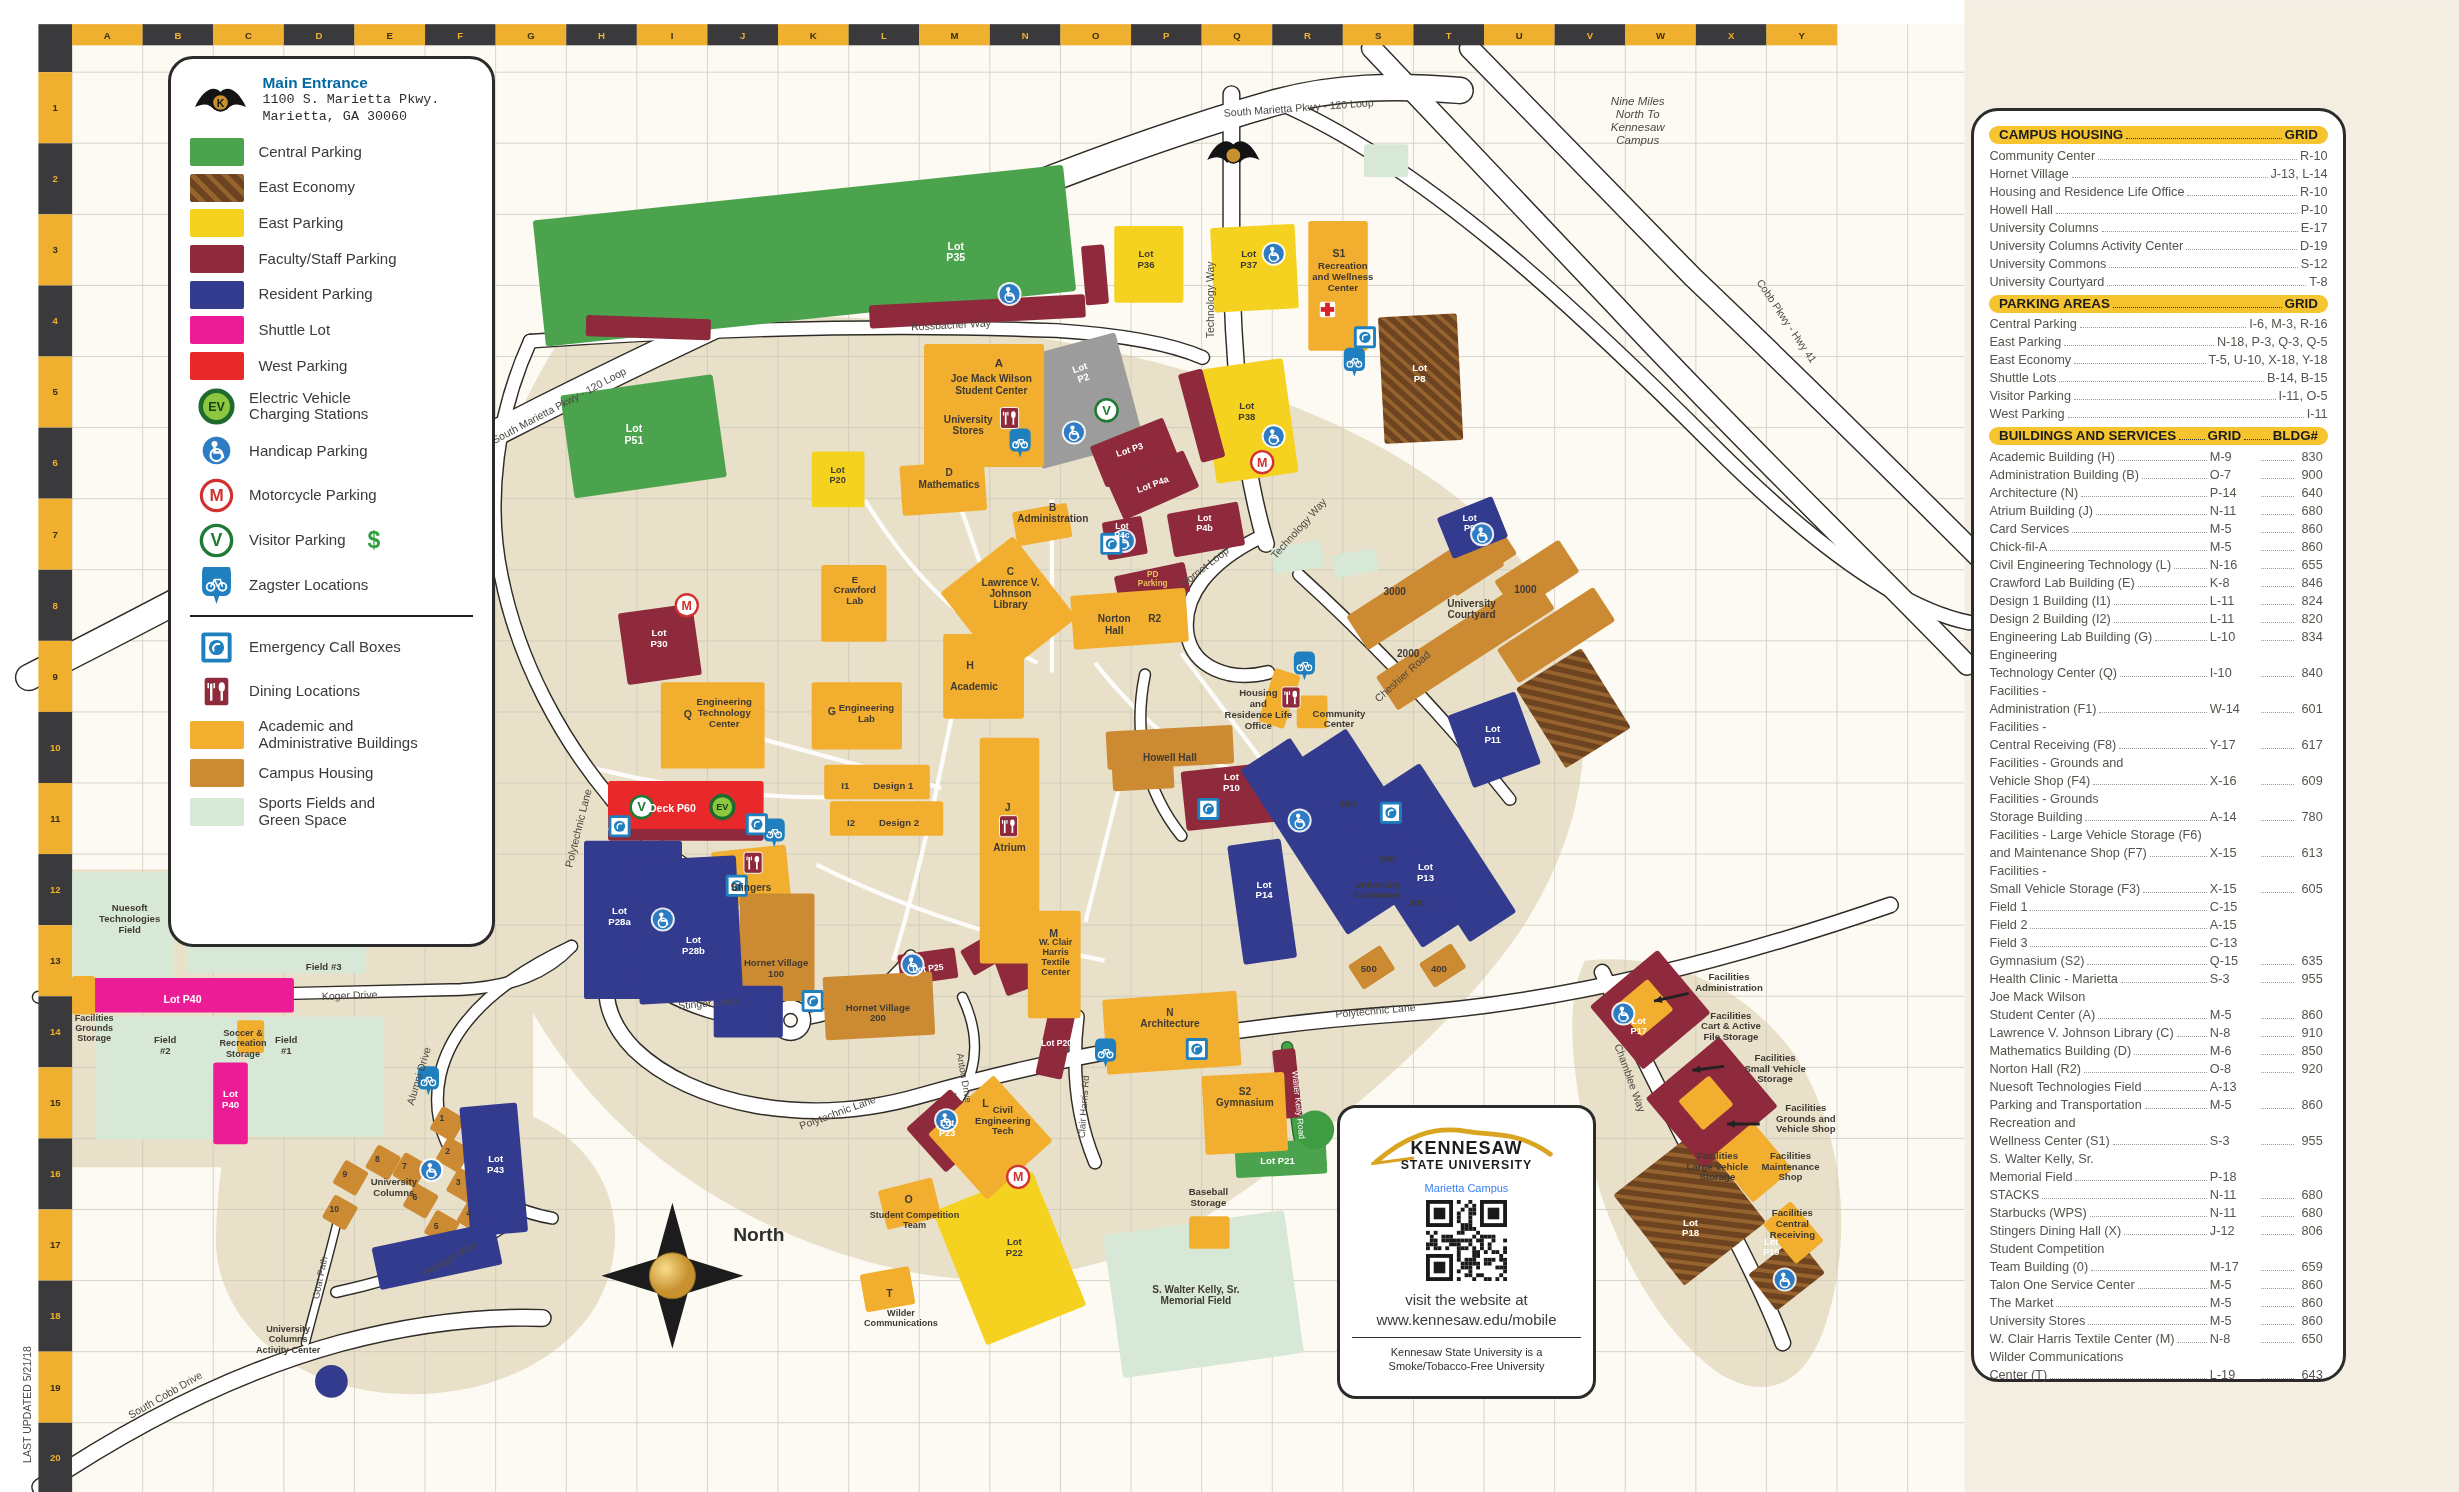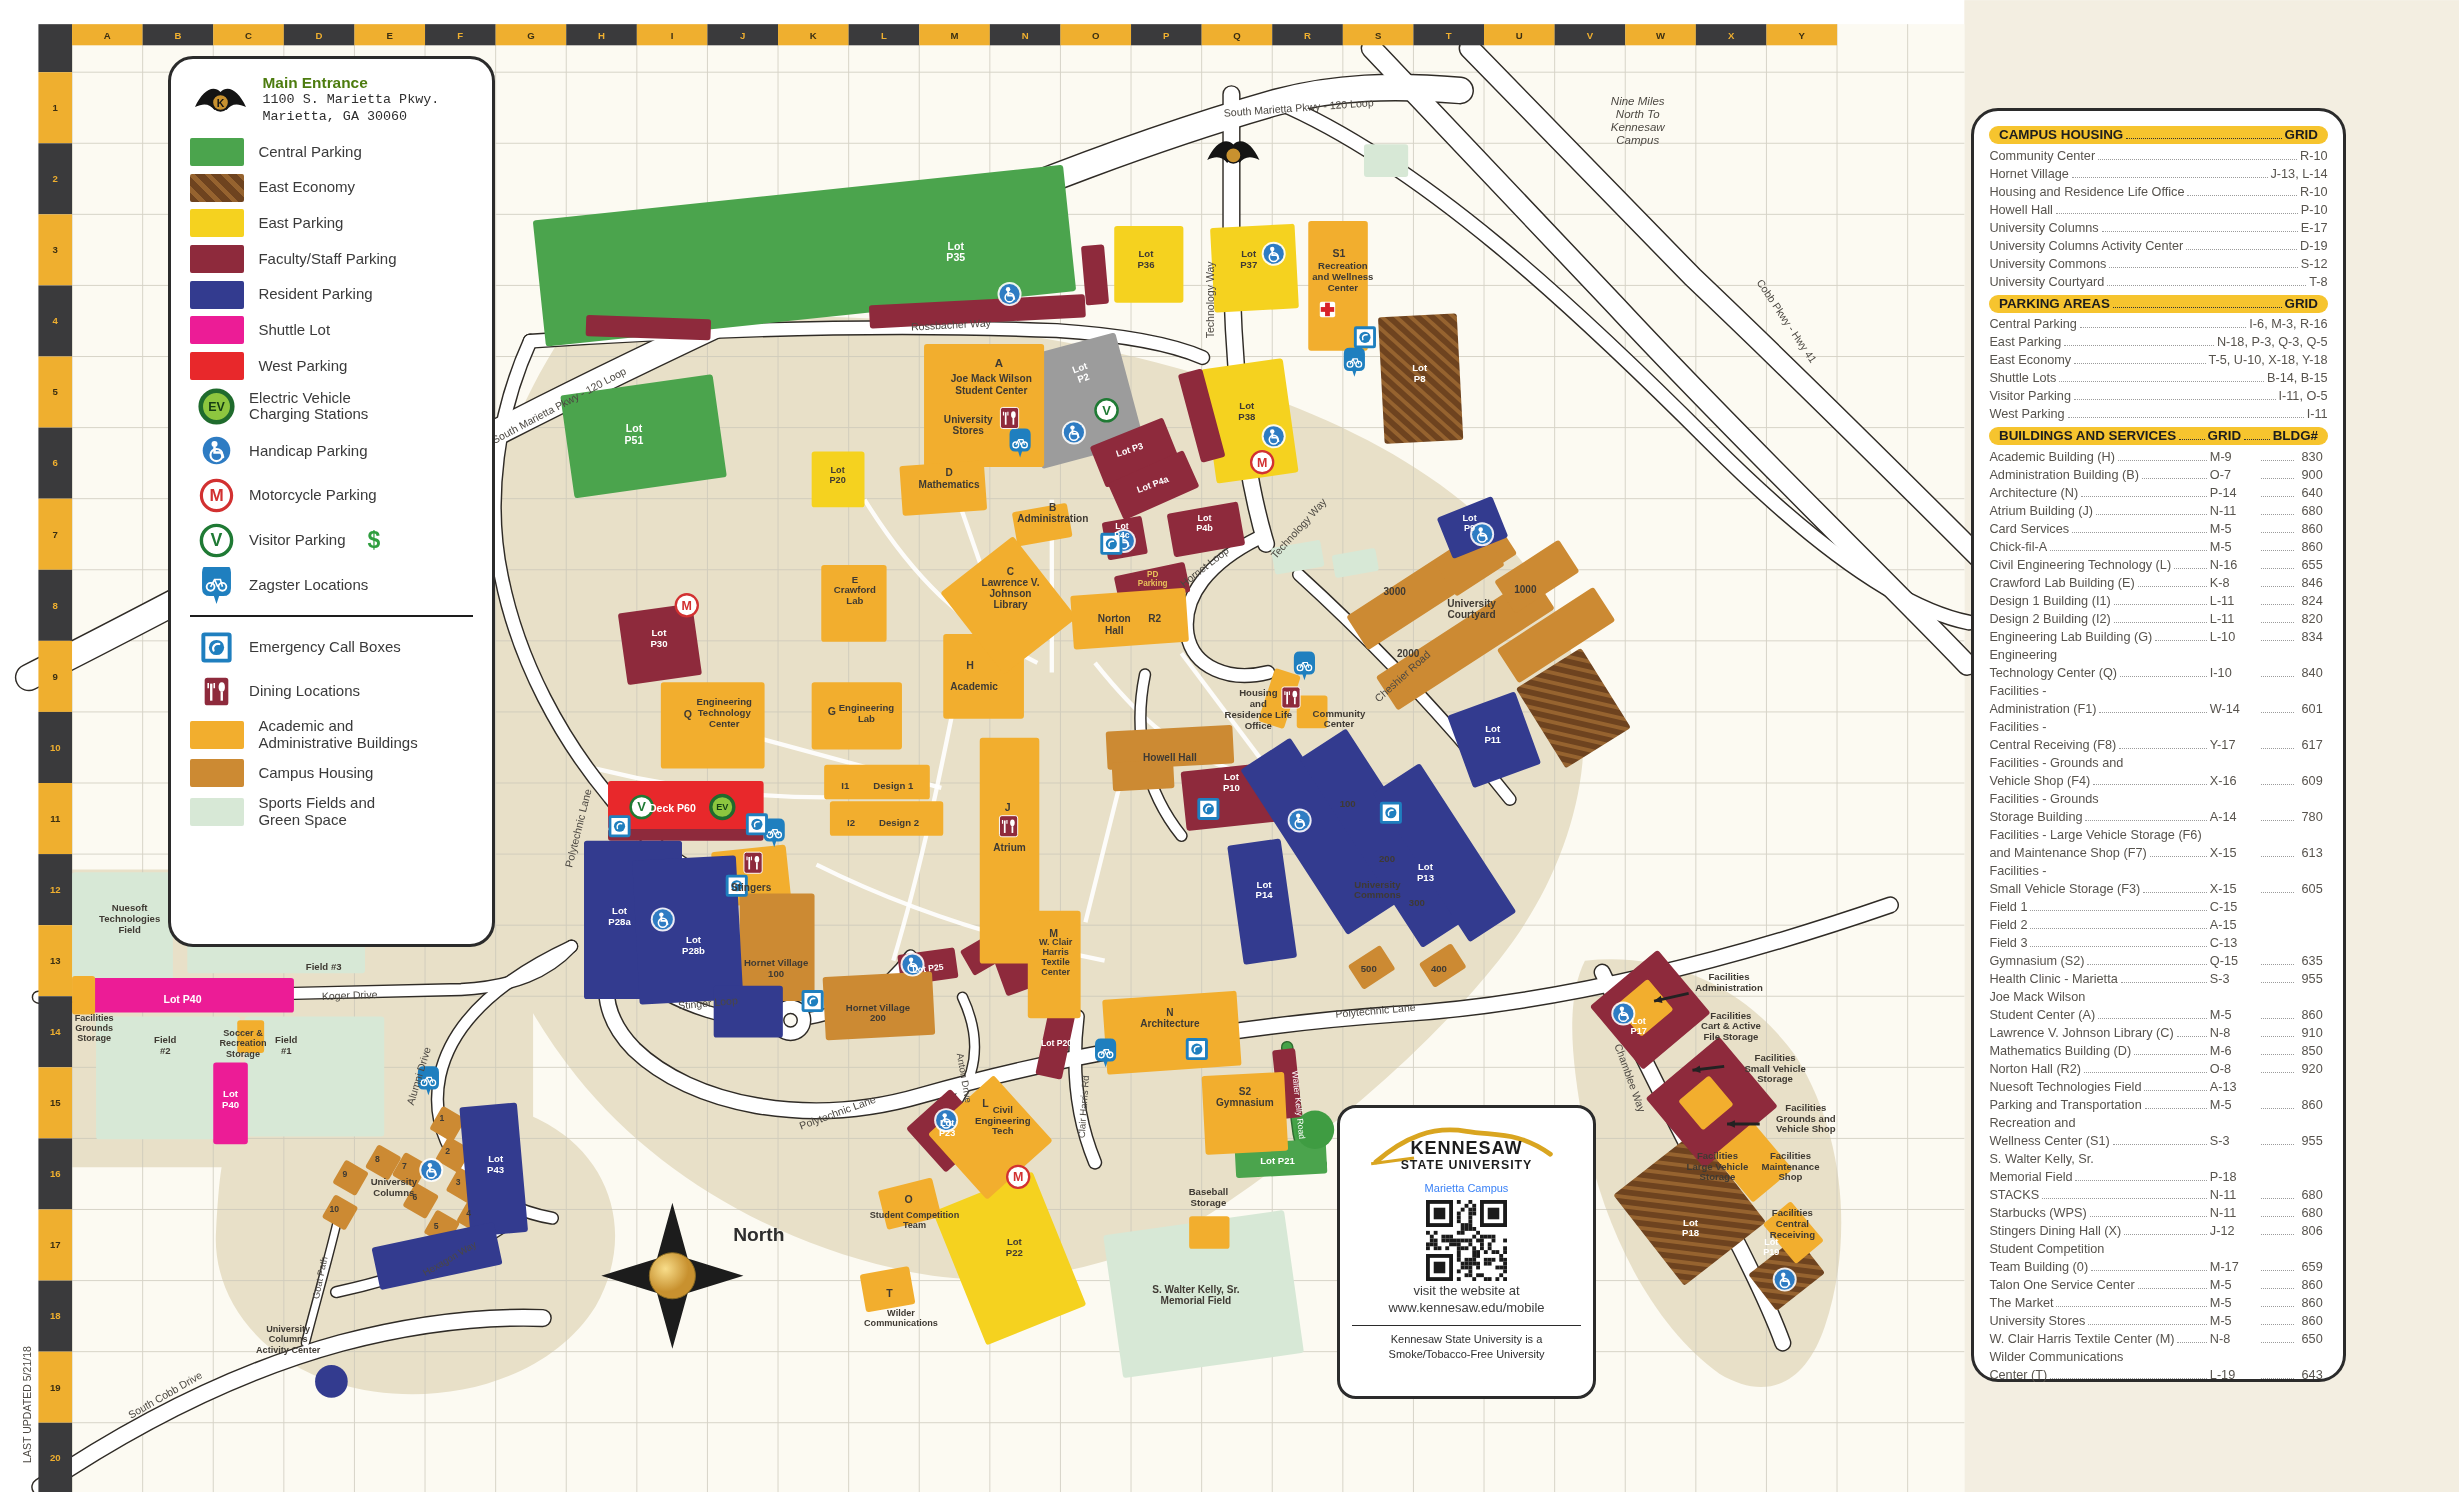--- a/index.html
+++ b/index.html
@@ -3,21 +3,21 @@
 <meta charset="utf-8">
 <style>
   html,body{margin:0;padding:0;background:#fff;}
   .stage{position:relative;width:2459px;height:1493px;overflow:hidden;background:#fff;
          font-family:"Liberation Sans",sans-serif;}
   svg text{font-family:"Liberation Sans",sans-serif;}
   .box{position:absolute;background:#fff;border:3.8px solid #2b2b2b;border-radius:25px;box-sizing:border-box;}
   
   .legend{left:168px;top:56px;width:327px;height:891px;padding:15.4px 19px 9.6px 19px;}
   .lg-head{display:flex;gap:11.5px;align-items:flex-start;margin-bottom:9.6px;}
-  .lg-title{font-weight:bold;font-size:15.4px;color:#4d7c0f;}
+  .lg-title{font-weight:bold;font-size:15.4px;color:#0369a1;}
   .lg-line{font-size:13.4px;color:#2e2e2e;line-height:1.25;font-family:Liberation Mono, monospace;}
   .lg-row{display:flex;align-items:center;gap:14.4px;margin:7.7px 0;}
   .sw{width:54px;height:28px;flex:0 0 auto;border-radius:1.9px;}
   .sw.hatch{background:repeating-linear-gradient(45deg,#6e431f 0 6.7px,#96632f 6.7px 11.5px);}
   .lg-label{font-size:15px;color:#3a3a3a;white-space:pre-line;line-height:1.12;}
   .lg-ic{width:37px;height:37px;flex:0 0 auto;margin-left:7.7px;}
   .lg-div{border:none;border-top:2.9px solid #1d1d1d;margin:11.5px 0;}
   .dollar{color:#2f9e3f;font-weight:bold;font-size:23px;margin-left:7.7px;}
   
   .panel{left:1971px;top:108px;width:375px;height:1274px;padding:11.5px 15.4px;border-radius:27px;}
@@ -30,21 +30,21 @@
   .ent .g{white-space:nowrap;}
   .bs .g{flex:0 0 48px;}
   .bs .d2{flex:0 0 33px;border-bottom:1.9px dotted #9b9b9b;margin:0 2.9px 3.8px 2.9px;}
   .bs .d2.empty{border:none;}
   .bs .b{flex:0 0 31px;text-align:center;white-space:nowrap;}
   .pre{font-size:12.7px;color:#57534d;line-height:18px;white-space:nowrap;}
   
   .infobox{left:1337px;top:1105px;width:259px;height:294px;border-radius:19px;
            display:flex;flex-direction:column;align-items:center;padding:9.6px 7.7px;}
   .ib-campus{font-size:11px;color:#3b82f6;margin:3.8px 0 5.8px 0;}
-  .ib-visit{font-size:13px;color:#3a3a3a;text-align:center;white-space:pre-line;line-height:1.3;margin-top:2px;}
+  .ib-visit{font-size:15px;color:#3a3a3a;text-align:center;white-space:pre-line;line-height:1.3;margin-top:9px;}
   .ib-smoke{font-size:11px;color:#2e2e2e;text-align:center;white-space:pre-line;line-height:1.3;
             border-top:1.9px solid #2b2b2b;margin-top:7.7px;padding-top:6.7px;width:96%;}
 </style>
 </head>
 <body>
 
 <div class="stage">
   <svg id="map" width="2459" height="1493" viewBox="0 0 2560 1554">
       <defs>
         <pattern id="hatch" width="10" height="10" patternUnits="userSpaceOnUse" patternTransform="rotate(45)">

